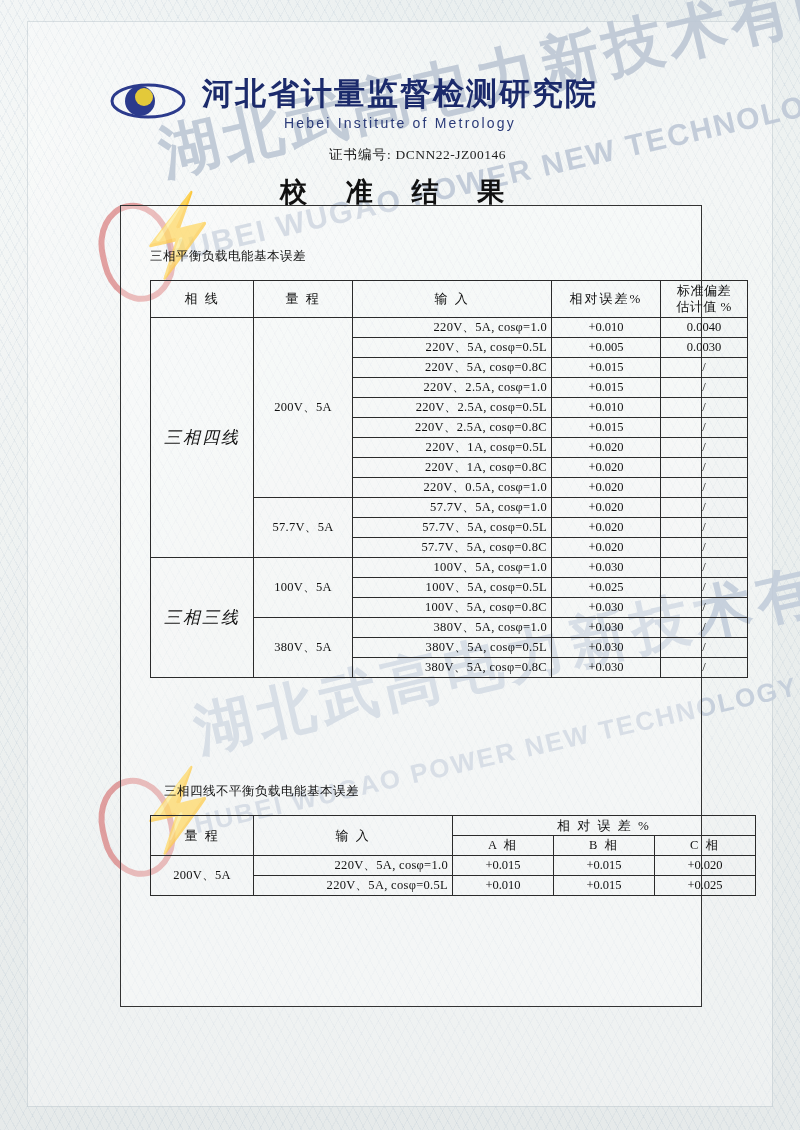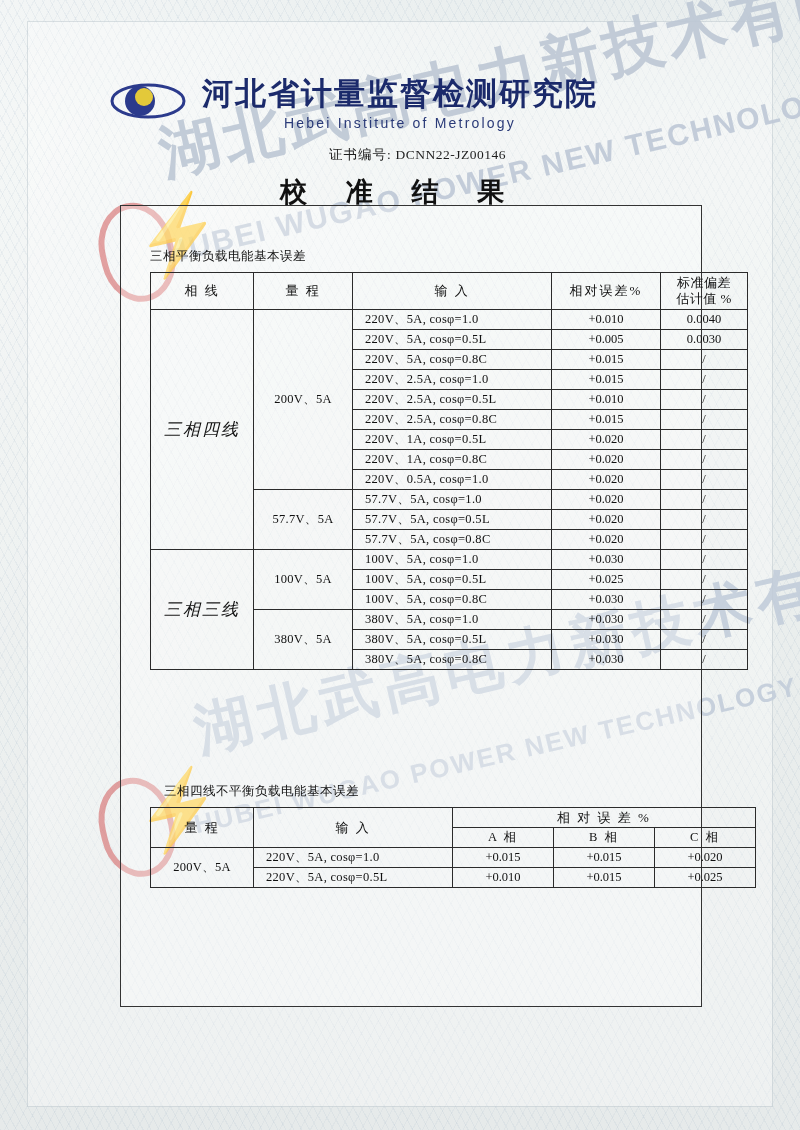--- a/index.html
+++ b/index.html
@@ -155,21 +155,21 @@
     margin-top: 10px;
     text-align: center;
     font-size: 27px;
     font-weight: bold;
     letter-spacing: 16px;
     color: #111;
     font-family: "Liberation Serif", serif;
   }
 
   
-  .tbl-wrap { position: relative; margin: 4px auto; }
+  .tbl-wrap { position: relative; margin: 12px auto; }
   table {
     border-collapse: collapse;
     background: transparent;
     font-family: "Liberation Serif", serif;
     color: #111;
   }
   table td, table th {
     border: 1px solid #2b2b2b;
     font-weight: normal;
     font-size: 12.5px;
@@ -179,21 +179,21 @@
     vertical-align: middle;
   }
   .section-label {
     font-size: 12.5px;
     color: #111;
     letter-spacing: 0.5px;
     padding-bottom: 3px;
   }
   .hdr td { font-size: 13px; letter-spacing: 2px; height: 36px; }
   .hdr td.two-line { letter-spacing: 0.5px; line-height: 1.25; }
-  td.input-cell { text-align: left; padding-left: 12px; letter-spacing: 0.3px; }
+  td.input-cell { text-align: right; padding-left: 12px; letter-spacing: 0.3px; }
   td.vrange { letter-spacing: 0.3px; }
   td.phase { letter-spacing: 2px; font-size: 17px; font-style: italic; }
 
   
   .outer-frame {
     position: absolute;
     left: 120px;
     top: 205px;
     width: 580px;
     height: 800px;

